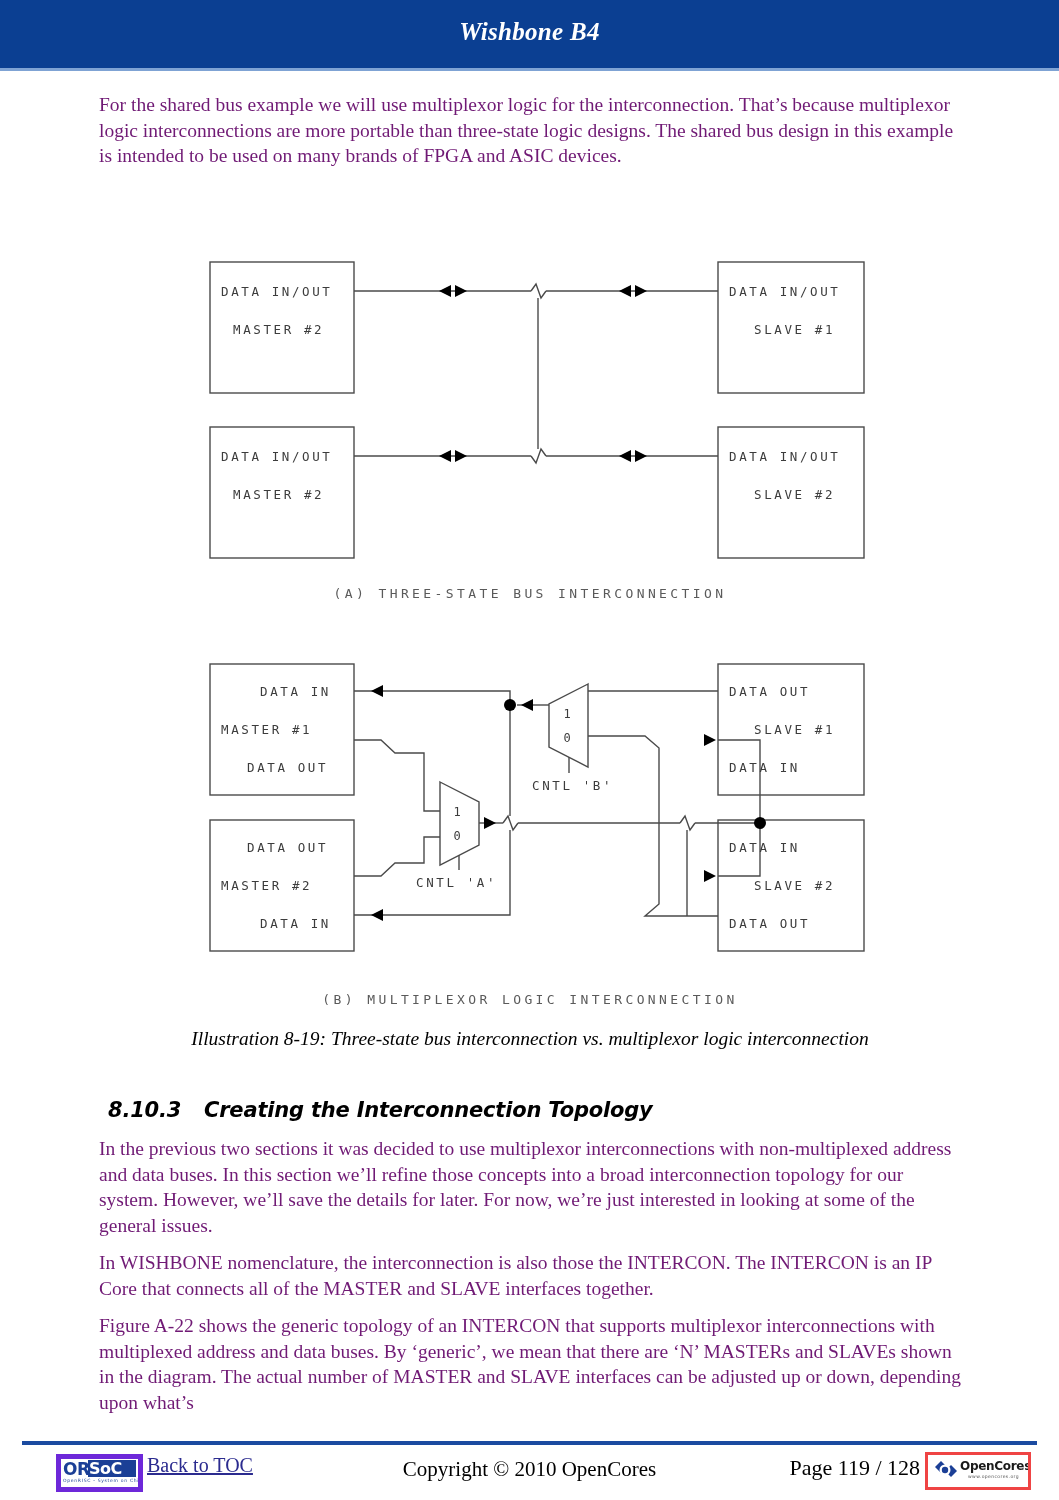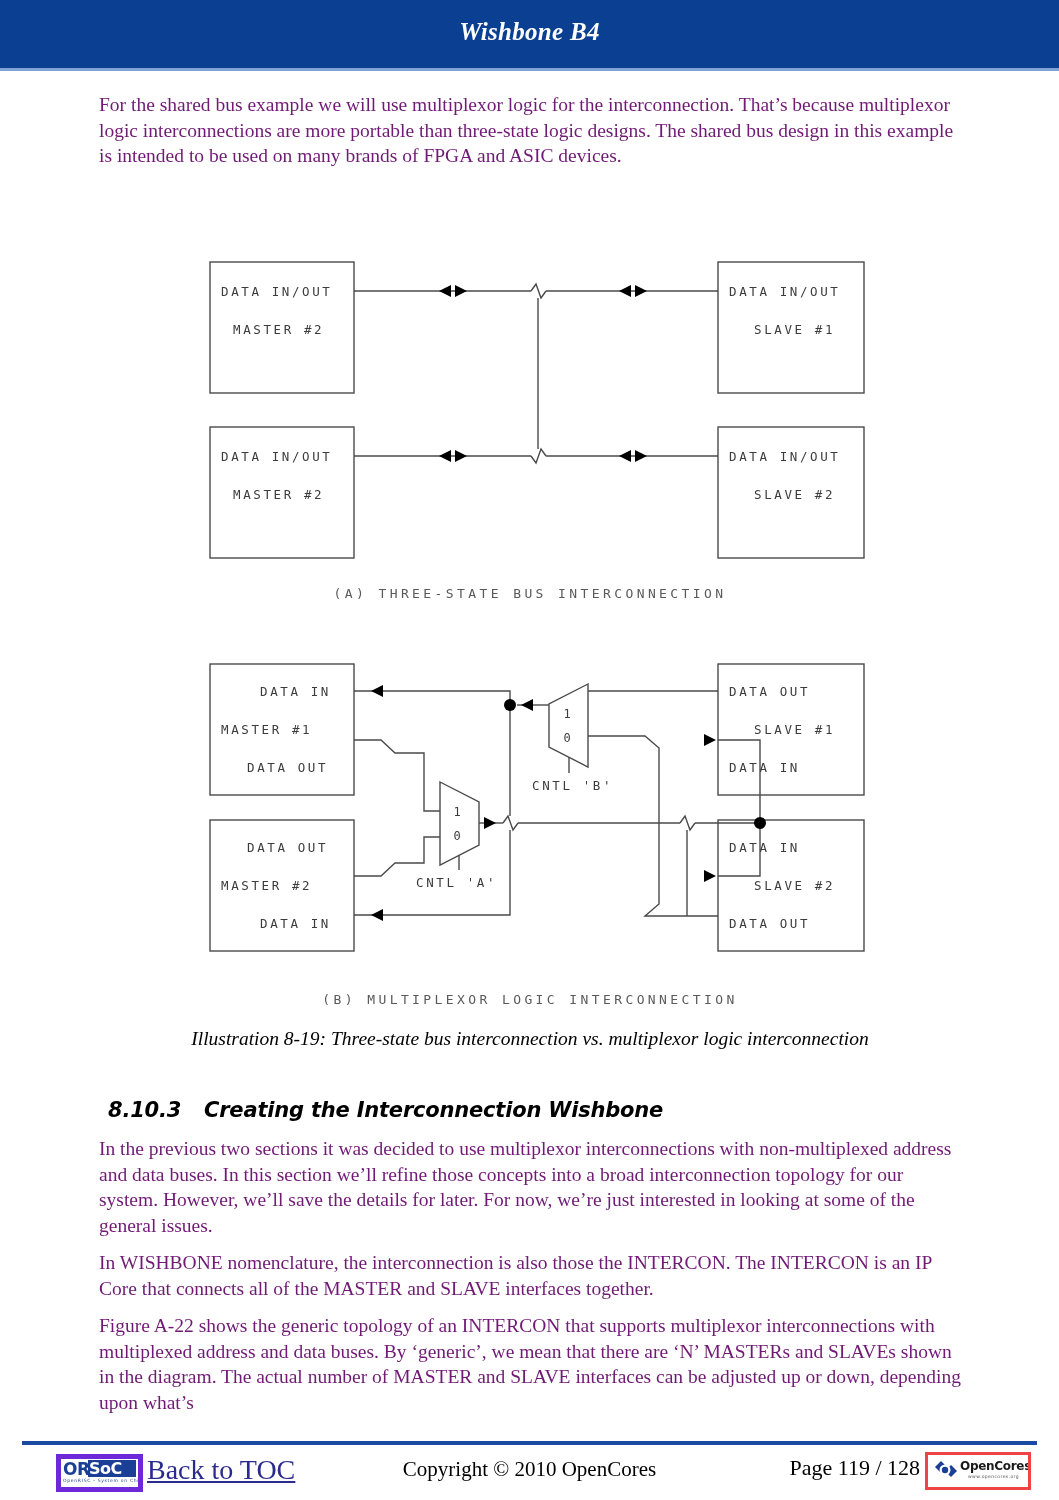--- a/index.html
+++ b/index.html
@@ -97,21 +97,21 @@
   }
   .orsoc-tag{
     position:absolute;left:2px;top:19px;width:73px;
     font-family:"DejaVu Sans", sans-serif;
     font-size:4.5px;color:#1b3f96;letter-spacing:.7px;
     white-space:nowrap;
   }
   .toc-link{
     position:absolute;left:147px;top:6px;
     font-family:"Liberation Serif", serif;
-    font-size:28px;
+    font-size:20px;
     color:#2b2b8f;
   }
   .copyright{
     position:absolute;left:0;top:9px;width:1059px;text-align:center;
     font-family:Liberation Serif, serif;
     font-size:21px;color:#000;
   }
   .pageno{
     position:absolute;left:760px;top:7px;width:160px;text-align:right;
     font-family:"Liberation Serif", serif;
@@ -293,21 +293,21 @@
   <text class="dcap" x="431" y="768" text-anchor="middle">(B) MULTIPLEXOR LOGIC INTERCONNECTION</text>
 </svg>
 </div>
 
 <div style="position:absolute;left:99px;top:1028px;width:862px;">
   <div class="illus-caption">Illustration 8-19: Three-state bus interconnection vs. multiplexor logic interconnection</div>
 </div>
 
 <div style="position:absolute;left:108px;top:1098px;width:853px;">
   <h3 class="section">
-    <span class="sec-num">8.10.3</span><span>Creating the Interconnection Wishbone</span>
+    <span class="sec-num">8.10.3</span><span>Creating the Interconnection Topology</span>
   </h3>
 </div>
 
 <div style="position:absolute;left:99px;top:1136px;width:862px;">
   <p class="body">In the previous two sections it was decided to use multiplexor interconnections with non-multiplexed address and data buses.  In this section we’ll refine those concepts into a broad interconnection topology for our system.  However, we’ll save the details for later.  For now, we’re just interested in looking at some of the general issues.</p>
   <p class="body">In WISHBONE nomenclature, the interconnection is also those the INTERCON.  The INTERCON is an IP Core that connects all of the MASTER and SLAVE interfaces  together.</p>
   <p class="body">Figure A-22 shows the generic topology of an INTERCON that supports multiplexor interconnections with multiplexed address and data buses.  By ‘generic’, we mean that there are ‘N’ MASTERs and SLAVEs shown in the diagram.  The actual number of MASTER and SLAVE interfaces can be adjusted up or down, depending upon what’s</p>
 </div>
 
 <div class="footer-rule"></div>

